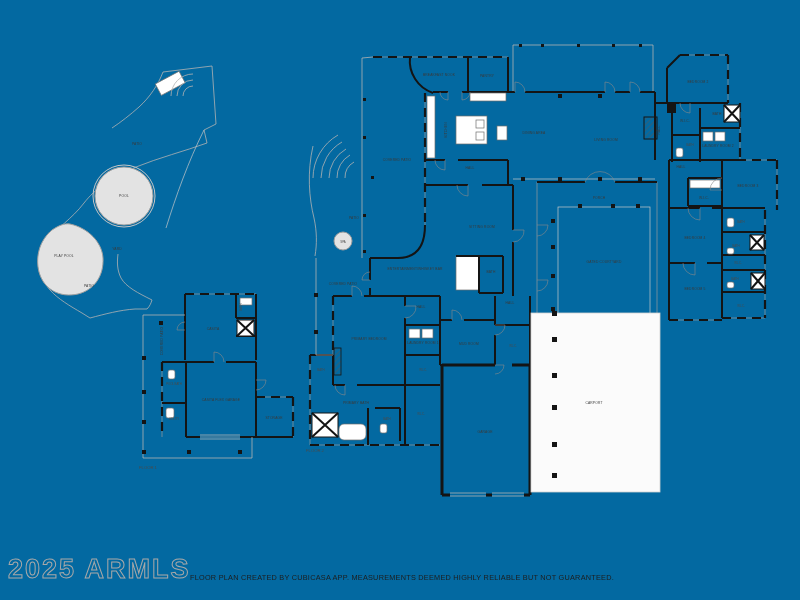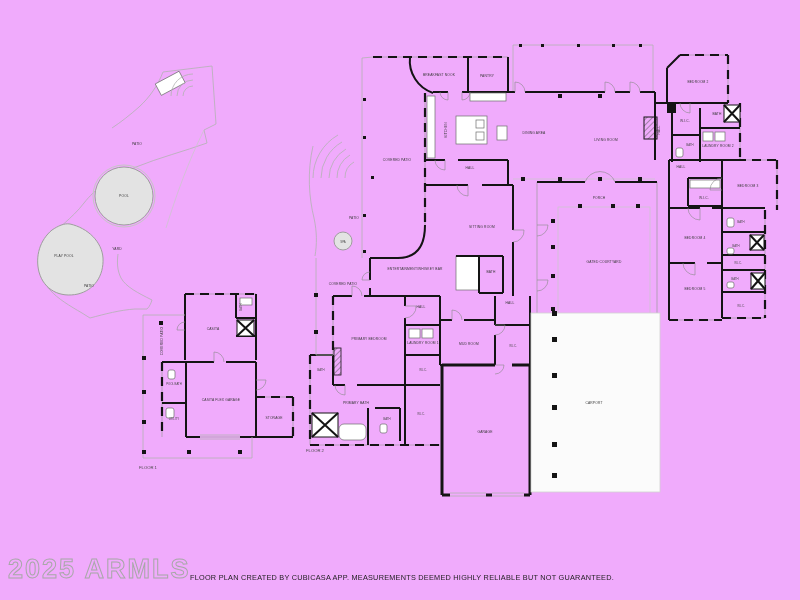--- a/index.html
+++ b/index.html
@@ -1,16 +1,16 @@
 <!DOCTYPE html>
 <html><head>
 <meta charset="utf-8">
 <style>
   html,body{margin:0;padding:0;background:#ffffff;}
-  .page{position:relative;width:800px;height:600px;background:#f0abfc;overflow:hidden;
+  .page{position:relative;width:800px;height:600px;background:#0369a1;overflow:hidden;
         font-family:"Liberation Sans",sans-serif;text-align:center;}
   svg{display:block}
   
   .wall{stroke:#141414;stroke-width:2;fill:none;stroke-linecap:butt}
   .wallthick{stroke:#141414;stroke-width:3;fill:none}
   .wallwin{stroke:#141414;stroke-width:2.2;fill:none;stroke-dasharray:9 6}
   .winbase{stroke:#9b9b9b;stroke-width:.7;fill:none}
   .thin{stroke:#b3b3b3;stroke-width:.8;fill:none}
   .thin2{stroke:#c9c9c9;stroke-width:.7;fill:none}
   .fixture{stroke:#6e6e6e;stroke-width:.7;fill:#ffffff}

